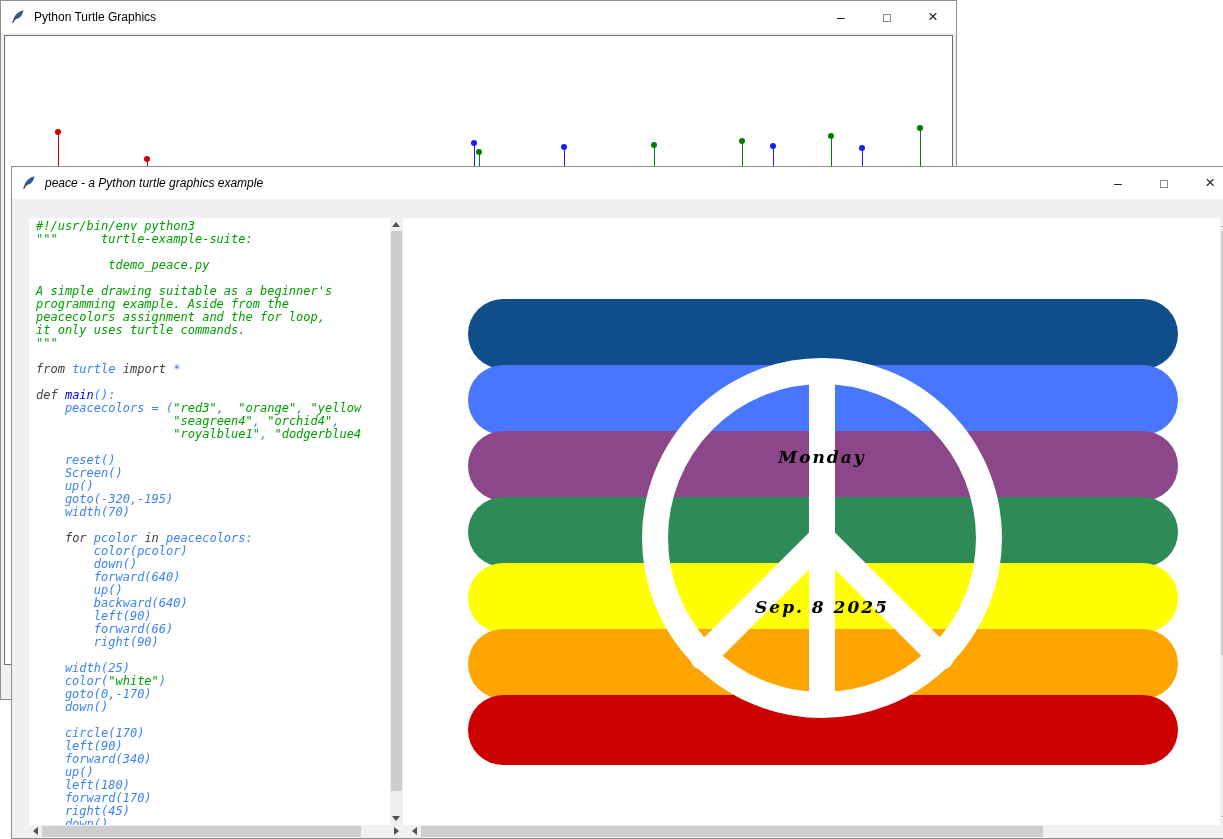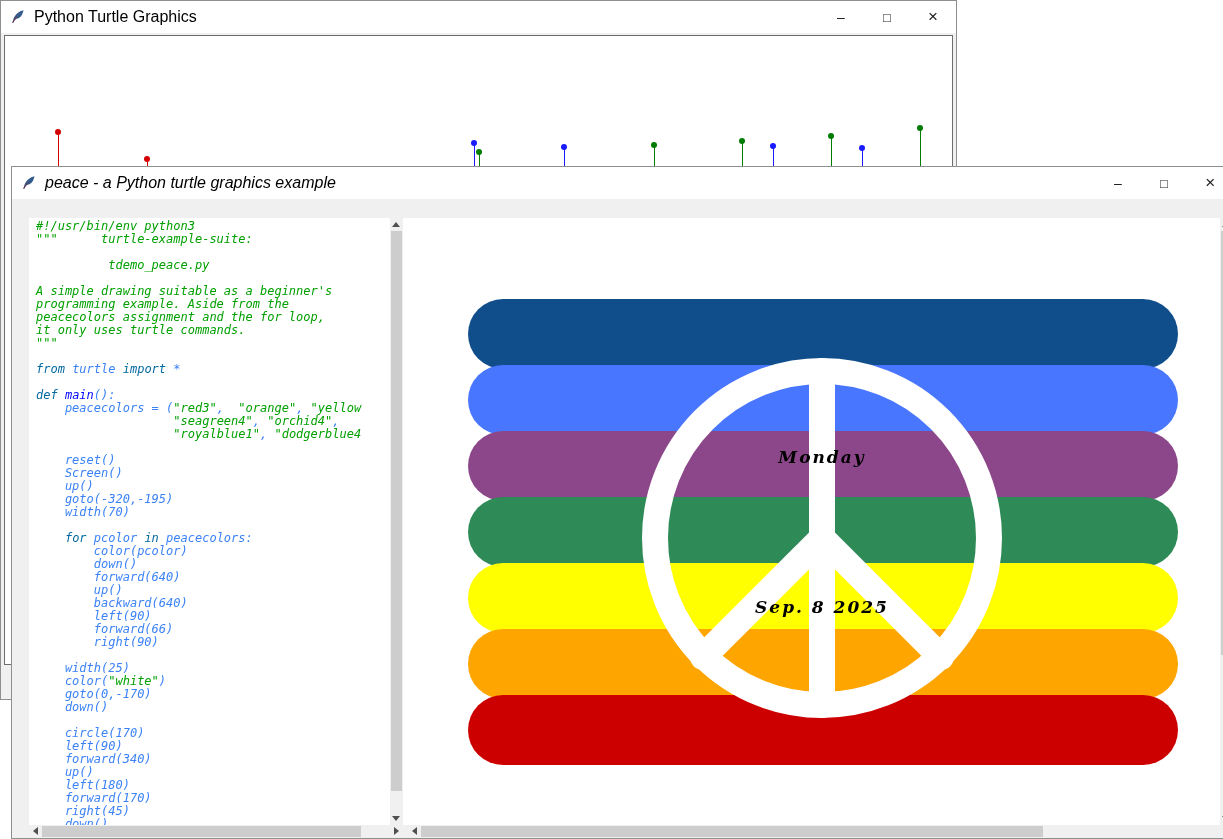--- a/index.html
+++ b/index.html
@@ -3,21 +3,21 @@
 <meta charset="utf-8">
 <style>
   * { margin:0; padding:0; box-sizing:border-box; }
   html,body { width:1223px; height:839px; background:#ffffff; overflow:hidden;
               font-family:"Liberation Sans", sans-serif; }
 
   
   .window { position:absolute; background:#f0f0f0; border:1px solid #8f8f8f; }
   .titlebar { height:32px; background:#ffffff; display:flex; align-items:center; padding-left:9px; }
   .titlebar .app-icon { width:16px; height:16px; margin-right:8px; flex:0 0 auto; }
-  .titlebar .title { font-size:16px; color:#000; white-space:nowrap; }
+  .titlebar .title { font-size:12px; color:#000; white-space:nowrap; }
   .win-controls { margin-left:auto; display:flex; height:100%; }
   .win-btn { width:46px; height:100%; display:flex; align-items:center; justify-content:center;
              font-size:14px; color:#222; cursor:default; }
   .win-btn.max { font-size:13px; }
   .win-btn.close { font-size:17px; }
 
   
   #back-window { left:0; top:0; width:957px; height:700px; }
   #back-canvas { position:absolute; left:3px; top:34px; width:949px; height:630px;
                  background:#fff; border:1px solid #6d6d6d; overflow:hidden; }
@@ -33,21 +33,21 @@
   .mi { padding:1px 7px; color:#000; }
 
   .content { position:absolute; left:0; top:51px; right:0; bottom:13px; background:#f0f0f0; }
 
   .code-pane { position:absolute; left:17px; top:0; width:431px; height:100%;
                background:#fff; overflow:hidden; padding:2px 0 0 7px;
                font-family:"DejaVu Sans Mono", monospace; font-size:12px; line-height:13px;
                white-space:pre; }
   .cl { height:13px; white-space:pre; }
   .tok-n { color:#3b82f6; }
-  .tok-k { color:#0369a1; }
+  .tok-k { color:#404040; }
   .tok-s { color:#00a000; }
   .tok-c { color:#00a000; }
   .tok-d { color:#0000ff; }
 
   .canvas-pane { position:absolute; left:396px; top:0; width:812px; height:100%;
                  background:#fff; overflow:hidden; }
   .stripe { position:absolute; left:60px; width:710px; height:70px; border-radius:35px; }
   .peace-svg { position:absolute; left:0; top:0; }
 
   

